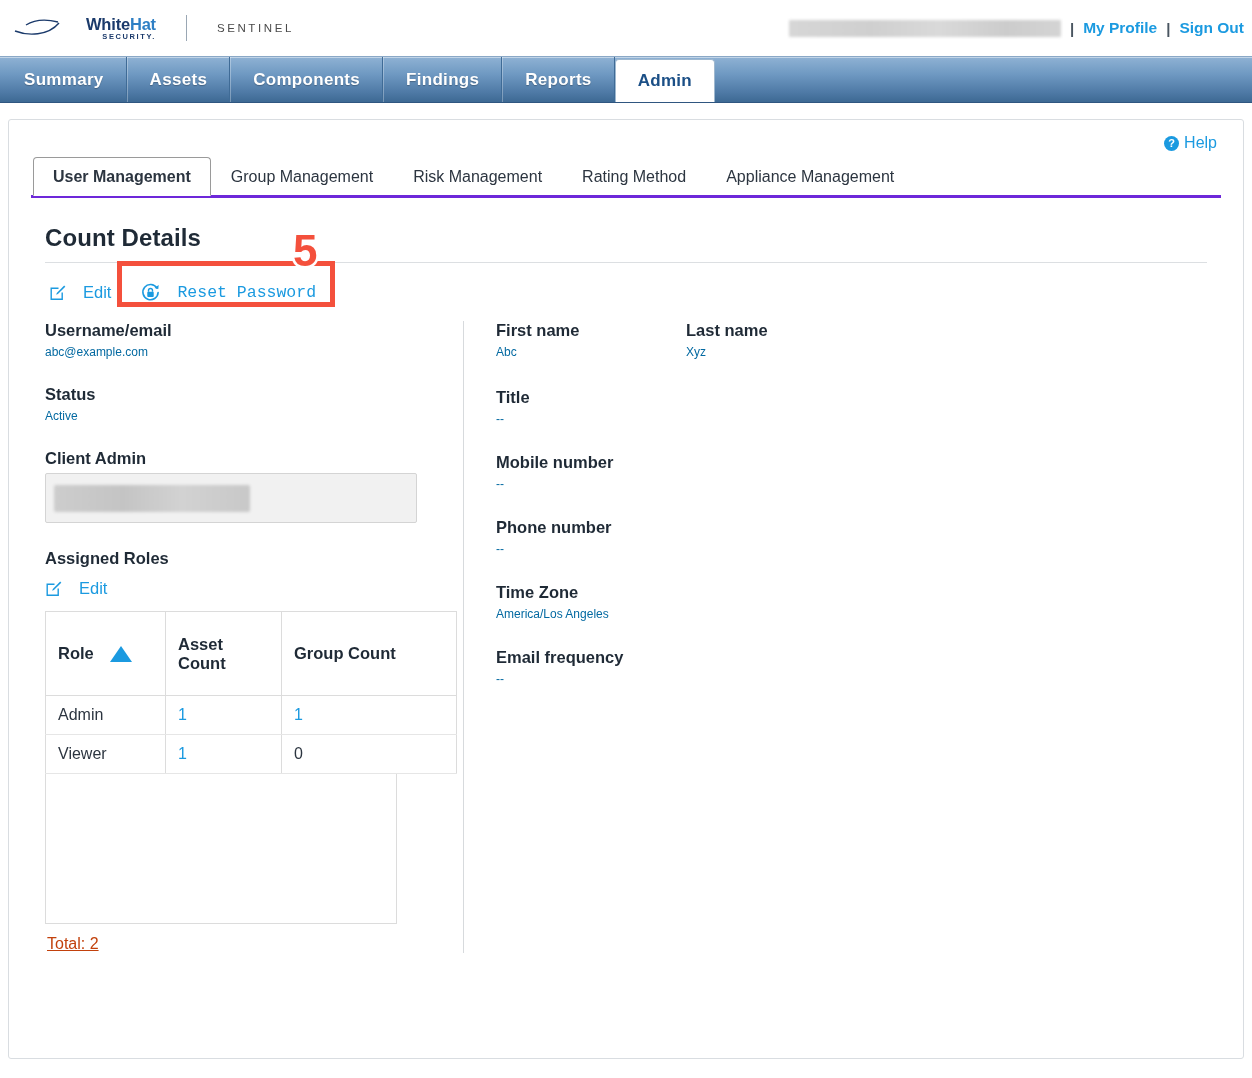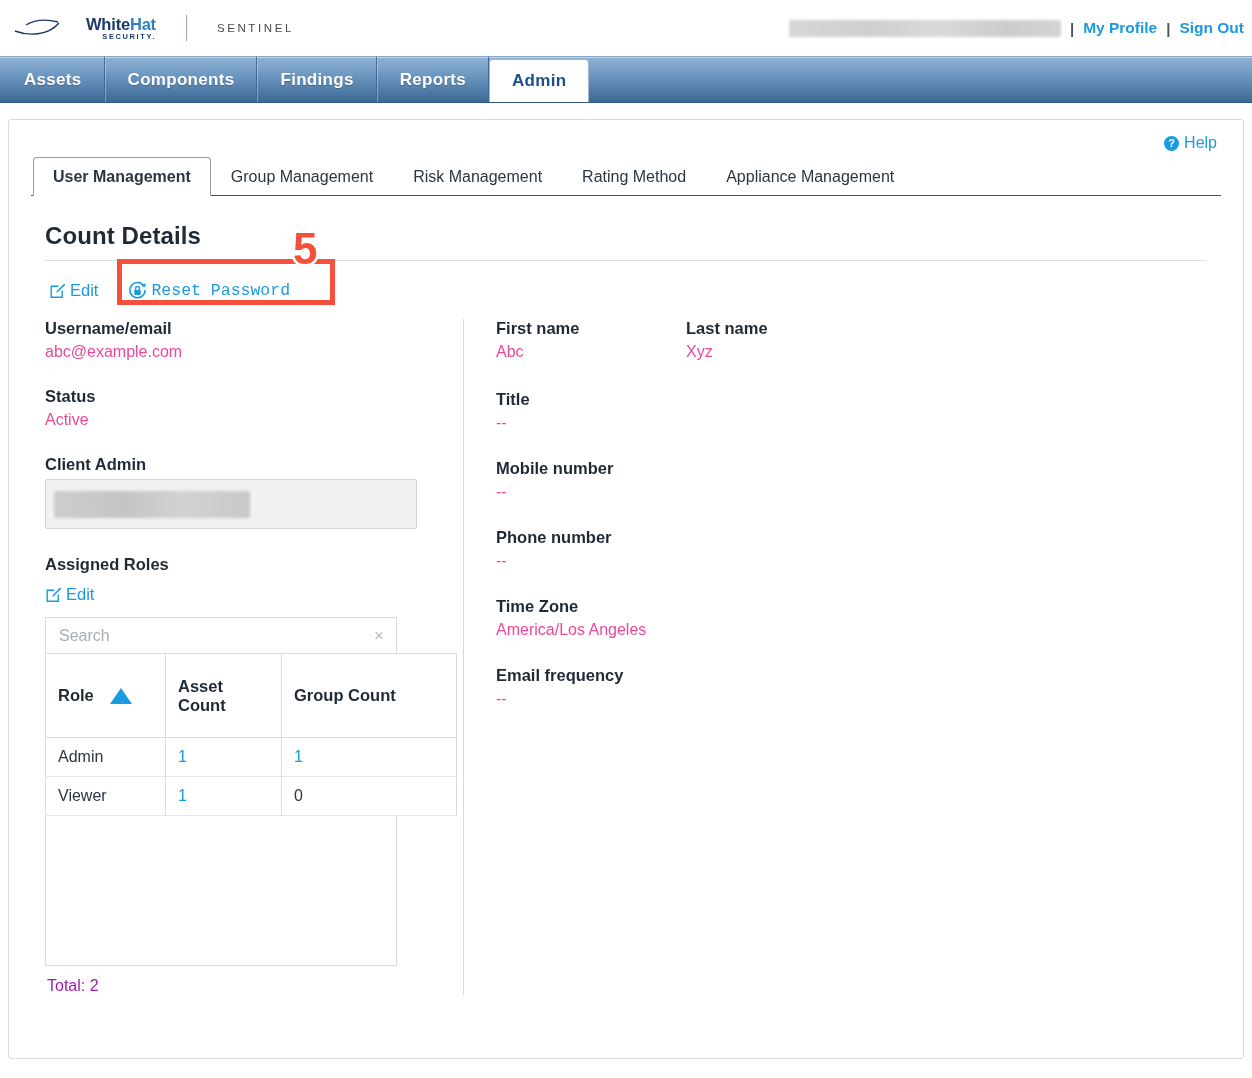--- a/index.html
+++ b/index.html
@@ -114,21 +114,21 @@
     background: #1b9ae0; color: #fff;
     font-size: 11px; font-weight: bold;
     display: inline-flex; align-items: center; justify-content: center;
     line-height: 1;
   }
 
   
   .subtabs {
     display: flex;
     align-items: flex-end;
-    border-bottom: 1px solid #6d28d9;
+    border-bottom: 3px solid #6d28d9;
     padding-left: 2px;
     margin-top: 2px;
   }
   .subtab {
     font-size: 16px;
     color: #2c3540;
     padding: 10px 19px 9px 19px;
     text-decoration: none;
     white-space: nowrap;
     border: 1px solid transparent;
@@ -151,21 +151,21 @@
   .hr { height: 1px; background: #dcdfe2; margin: 0 14px 0 14px; }
 
   
   .actions {
     display: flex; align-items: center; gap: 0;
     margin: 12px 0 0 14px;
     position: relative;
     height: 34px;
   }
   .action {
-    display: inline-flex; align-items: center; gap: 4px;
+    display: inline-flex; align-items: center; gap: 17px;
     color: #1b9ae0; font-size: 16.5px; text-decoration: none;
     padding: 3px 4px;
   }
   .action.sep { margin-left: 22px; font-family: Liberation Mono, monospace; }
   .icn { display: inline-block; line-height: 0; }
 
   
   .annot-box {
     position: absolute;
     left: 72px; top: -14px;
@@ -191,21 +191,21 @@
     display: flex;
     margin: 12px 0 0 0;
     position: relative;
   }
   .col-left { width: 410px; padding-left: 14px; }
   .col-div { width: 1px; background: #d7dadd; margin: 0 0 0 22px; align-self: stretch; }
   .col-right { flex: 1; padding-left: 32px; }
 
   .fld { margin-bottom: 20px; }
   .fld-label { font-size: 16.5px; font-weight: bold; color: #1f2a36; margin-bottom: 5px; }
-  .fld-value { font-size: 16px; color: #ec4899; }
+  .fld-value { font-size: 12px; color: #0369a1; }
 
   .redact-inline {
     display: inline-block; width: 168px; height: 15px;
     background: linear-gradient(90deg,#d3d3d3 0%,#c9c9c9 40%,#d8d8d8 70%,#cdcdcd 100%);
     filter: blur(1.3px); border-radius: 1px; vertical-align: middle;
   }
   .client-admin-box {
     width: 372px; height: 50px;
     background: #f1f1f1; border: 1px solid #d4d4d4; border-radius: 2px;
     display: flex; align-items: center; padding-left: 4px;
@@ -268,21 +268,21 @@
     border-right: 11px solid transparent;
     border-bottom: 16px solid #1b9ae0;
   }
   .table-filler {
     width: 352px; height: 150px;
     border-left: 1px solid #dcdcdc;
     border-right: 1px solid #dcdcdc;
     border-bottom: 1px solid #dcdcdc;
     background: #fff;
   }
-  .total { font-size: 16px; color: #a21caf; margin: 11px 0 0 2px; }
+  .total { font-size: 16px; color: #c2410c; margin: 11px 0 0 2px; text-decoration: underline; }
 </style>
 </head>
 <body>
 
 <div class="topbar">
   <div class="brand">
     <svg class="brand-swoosh" viewBox="0 0 52 26">
       <path d="M1 16 C14 21 34 21 45 8" fill="none" stroke="#1b3a6b" stroke-width="1.4"></path>
       <path d="M12 10 C20 5 32 4 44 7" fill="none" stroke="#1b3a6b" stroke-width="1.4"></path>
     </svg>
@@ -299,20 +299,21 @@
   <div class="topbar-right">
     <span class="redacted-user"></span>
     <span class="pipe">|</span>
     <a class="toplink" href="#">My Profile</a>
     <span class="pipe">|</span>
     <a class="toplink" href="#">Sign Out</a>
   </div>
 </div>
 
 <div class="mainnav">
+  <a class="navtab" href="#">Summary</a>
   <a class="navtab" href="#">Assets</a>
   <a class="navtab" href="#">Components</a>
   <a class="navtab" href="#">Findings</a>
   <a class="navtab" href="#">Reports</a>
   <a class="navtab active" href="#">Admin</a>
 </div>
 
 <div class="page">
   <div class="card">
 
@@ -392,24 +393,20 @@
           <span class="icn">
             <svg width="17" height="17" viewBox="0 0 17 17">
               <path d="M1.5 3.5 h8 v1.4 h-6.6 v9.6 h9.6 v-6.1 h1.4 v7.5 h-12.4 z" fill="#1b9ae0"></path>
               <path d="M15.2 1.6 l1.1 1.1 -7.4 7.4 -1.7 .6 .6 -1.7 z" fill="#1b9ae0"></path>
             </svg>
           </span>
           <span>Edit</span>
         </a>
 
         <div class="roles-wrap">
-          <div class="search-row">
-            <input class="search-input" type="text" placeholder="Search" style="">
-            <span class="search-clear">×</span>
-          </div>
 
           <table class="roles">
             <thead>
               <tr>
                 <th style="width:120px">
                   <div class="th-role-inner">
                     <span>Role</span>
                     <span class="sort-tri"></span>
                   </div>
                 </th>

